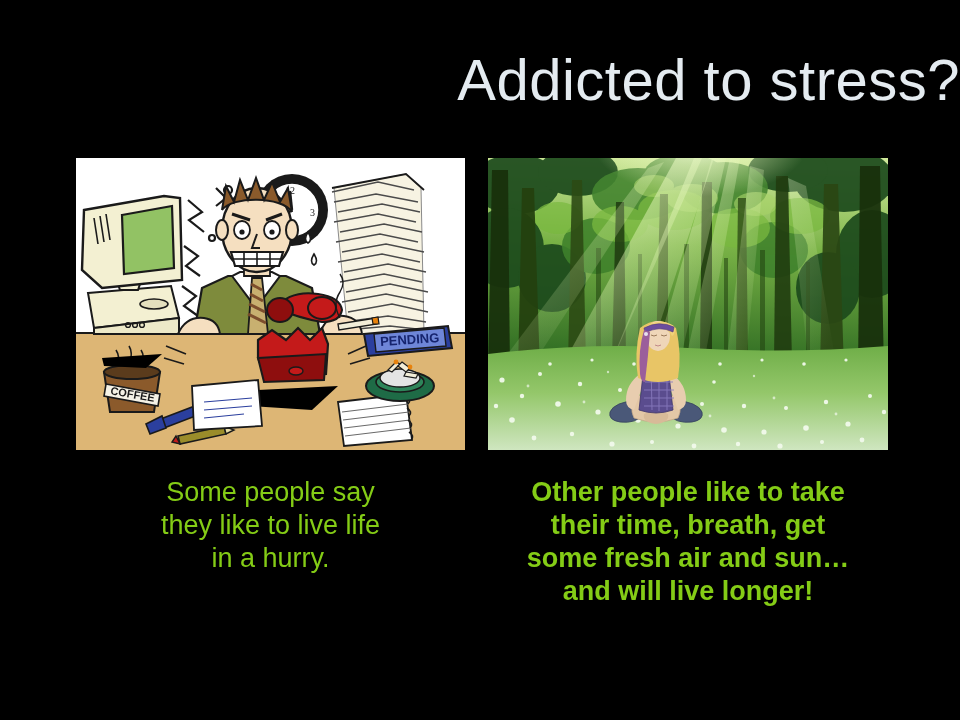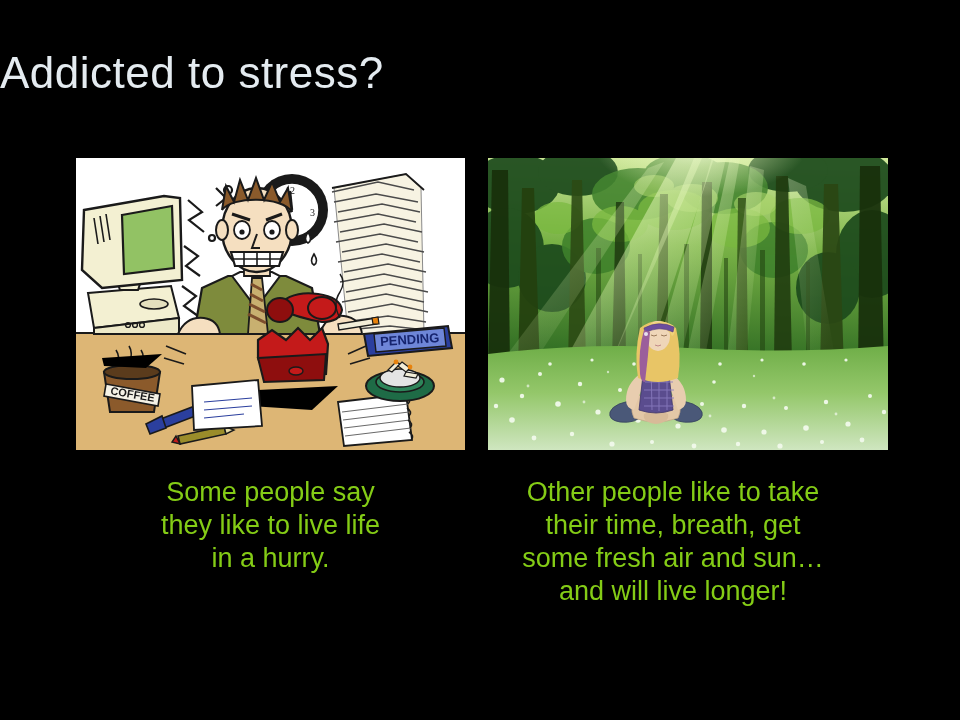--- a/index.html
+++ b/index.html
@@ -20,23 +20,23 @@
     height: 720px;
     background: #000000;
   }
 
   
   .slide-title {
     position: absolute;
     left: 0;
     top: 50px;
     width: 960px;
-    text-align: left;
+    text-align: right;
     color: #E4EBF0;
-    font-size: 44px;
+    font-size: 58px;
     font-weight: normal;
     letter-spacing: 0.5px;
     line-height: 1.05;
     font-family: "Liberation Sans", sans-serif;
   }
 
   
   .pic {
     position: absolute;
     overflow: hidden;
@@ -60,21 +60,21 @@
   .caption {
     position: absolute;
     color: #84cc16;
     font-size: 27px;
     line-height: 1.22;
     text-align: center;
     font-family: "Liberation Sans", sans-serif;
     white-space: pre-line;
   }
   #caption-left  { left: 68px;  top: 476px; width: 405px; }
-  #caption-right { left: 463px; top: 476px; width: 420px; }
+  #caption-right { left: 478px; top: 476px; width: 420px; font-weight: bold; }
 
   
   .cartoon { position: absolute; inset: 0; }
 
   
   .forest { position: absolute; inset: 0; }
 </style>
 </head>
 <body>
 

